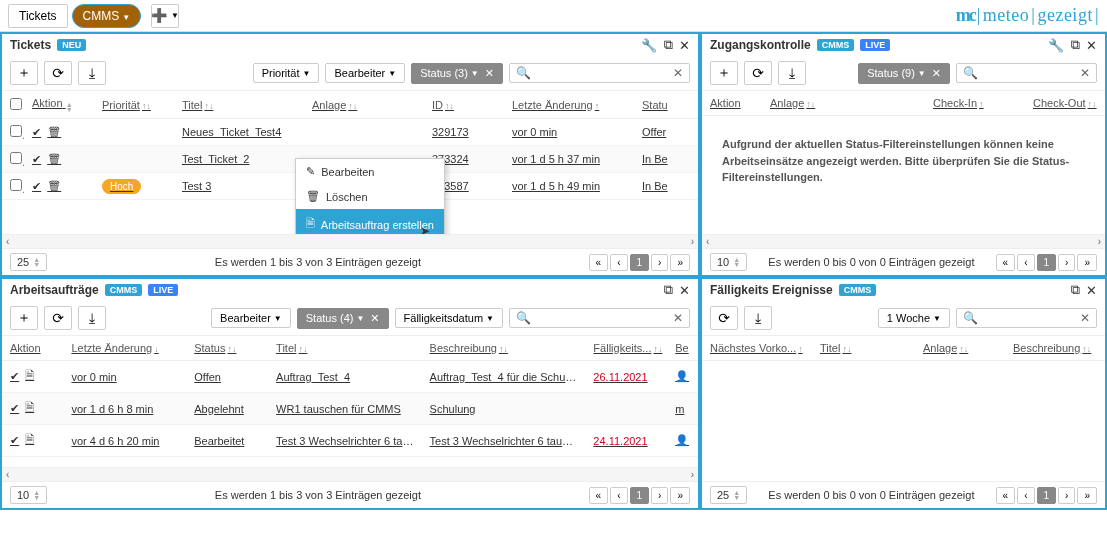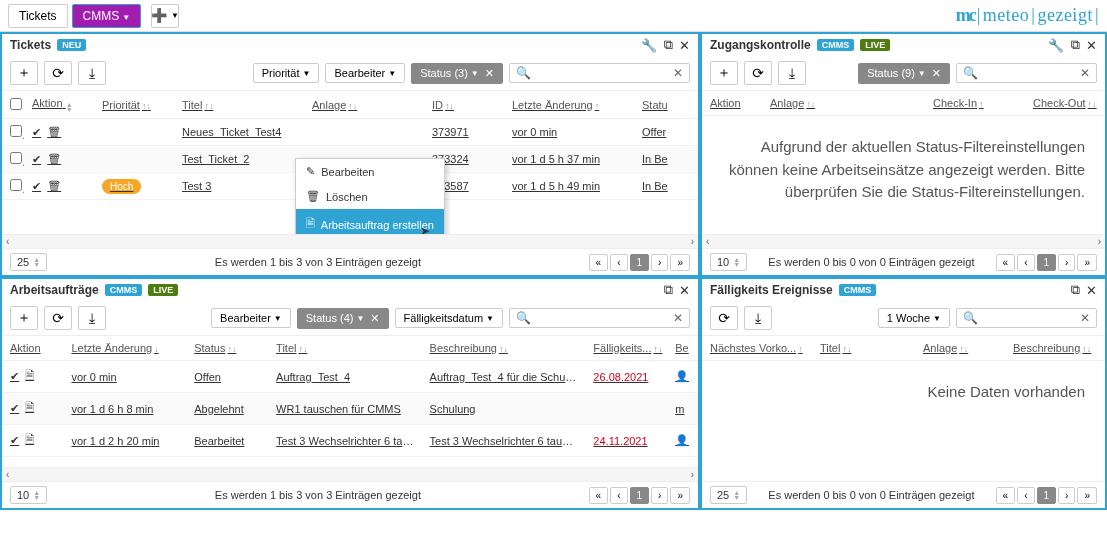--- a/index.html
+++ b/index.html
@@ -1,37 +1,37 @@
 <!DOCTYPE html>
 <html><head>
 <meta charset="utf-8">
 <style>
   * { box-sizing: border-box; margin: 0; padding: 0; }
   body { font-family: -apple-system, BlinkMacSystemFont, "Segoe UI", Arial, sans-serif; font-size: 12px; color: #333; background: #fff; width: 1107px; }
   
   .topbar { display: flex; align-items: center; justify-content: space-between; padding: 4px 8px; border-bottom: 1px solid #ddd; height: 32px; }
   .topbar-left { display: flex; align-items: center; gap: 4px; }
   .topbar-tab { padding: 4px 10px; border: 1px solid #ccc; background: #fff; cursor: pointer; font-size: 12px; border-radius: 2px; }
-  .topbar-tab.active { background: #a21caf; color: #fff; border-color: #2fa3d4; }
+  .topbar-tab.active { background: #a16207; color: #fff; border-color: #2fa3d4; border-radius: 12px; }
   .topbar-icon-btn { width: 28px; height: 24px; border: 1px solid #ccc; background: #fff; display: flex; align-items: center; justify-content: center; cursor: pointer; border-radius: 2px; margin-left: 6px; }
   .caret { font-size: 8px; margin-left: 3px; }
   .brand { font-family: Georgia, serif; font-size: 18px; color: #2fa3d4; display: flex; align-items: center; gap: 2px; letter-spacing: 0.5px; margin-left: 8px; }
   .brand .bar { color: #2fa3d4; }
   .brand .mc { font-weight: bold; letter-spacing: -2px; }
   
   .grid { display: grid; grid-template-columns: 700px 407px; grid-template-rows: 245px 233px; }
   
   .panel { border: 2px solid #2fa3d4; display: flex; flex-direction: column; overflow: hidden; position: relative; }
   .panel-header { display: flex; align-items: center; justify-content: space-between; padding: 3px 8px; font-size: 12px; }
   .panel-header-left { display: flex; align-items: center; gap: 6px; }
   .panel-title { font-weight: bold; }
   .badge { font-size: 9px; padding: 1px 5px; border-radius: 2px; color: #fff; font-weight: bold; }
   .badge-neu { background: #2fa3d4; }
   .badge-cmms { background: #2fa3d4; }
-  .badge-live { background: #4d7c0f; }
+  .badge-live { background: #3b82f6; }
   .panel-header-right { display: flex; align-items: center; gap: 6px; }
   .panel-icon-btn { cursor: pointer; font-size: 13px; color: #333; }
   
   .toolbar { display: flex; align-items: center; justify-content: space-between; padding: 5px 8px; border-bottom: 1px solid #eee; }
   .toolbar-left, .toolbar-right { display: flex; align-items: center; gap: 6px; }
   .tool-btn { width: 28px; height: 24px; border: 1px solid #ccc; border-radius: 2px; display: flex; align-items: center; justify-content: center; cursor: pointer; background: #fff; font-size: 14px; }
   .filter-btn { padding: 3px 8px; border: 1px solid #ccc; background: #fff; font-size: 11px; cursor: pointer; border-radius: 2px; display: inline-flex; align-items: center; }
   .filter-btn.active { background: #888; color: #fff; border-color: #888; }
   .filter-close { margin-left: 6px; cursor: pointer; }
   .search-wrap { display: flex; align-items: center; border: 1px solid #ccc; border-radius: 2px; }
@@ -54,21 +54,21 @@
   .hscroll { height: 14px; background: #f5f5f5; display: flex; align-items: center; justify-content: space-between; padding: 0 4px; border-top: 1px solid #eee; }
   .hscroll-btn { font-size: 10px; color: #666; cursor: pointer; }
   
   .pager { display: flex; align-items: center; justify-content: space-between; padding: 4px 8px; font-size: 11px; border-top: 1px solid #eee; }
   .pager-size { border: 1px solid #ccc; padding: 2px 6px; border-radius: 2px; display: flex; align-items: center; gap: 4px; }
   .pager-info { color: #333; }
   .pager-nav { display: flex; gap: 2px; align-items: center; }
   .pager-nav-btn { border: 1px solid #ccc; padding: 2px 6px; font-size: 10px; cursor: pointer; border-radius: 2px; background: #fff; }
   .pager-nav-btn.current { background: #888; color: #fff; border-color: #888; }
   
-  .empty-msg { padding: 20px; text-align: right; color: #555; font-size: 15px; line-height: 1.5; }
+  .empty-msg { padding: 20px; text-align: left; color: #555; font-size: 11px; line-height: 1.5; font-weight: bold; }
   
   .context-menu { position: absolute; background: #fff; border: 1px solid #ccc; box-shadow: 2px 2px 6px rgba(0,0,0,0.2); z-index: 100; min-width: 140px; }
   .context-item { padding: 6px 10px; font-size: 11px; display: flex; align-items: center; gap: 6px; cursor: pointer; }
   .context-item.highlight { background: #2fa3d4; color: #fff; }
   .cursor-img { position: absolute; font-size: 12px; z-index: 101; }
 
   .updown { display: inline-flex; flex-direction: column; font-size: 7px; line-height: 5px; color: #aaa; }
 </style>
 </head>
 <body>
@@ -165,21 +165,21 @@
             <td><input type="checkbox" class="checkbox" style=""></td>
             <td>
                 <div class="row-icons">
                   <span>✔</span>
                   <span>🗑</span>
                 </div>
               </td>
             <td></td>
             <td>Neues_Ticket_Test4</td>
             <td></td>
-            <td>373971</td>
+            <td>329173</td>
             <td>vor 0 min</td>
             <td>Offer</td>
           </tr>
           <tr style="background:#fafafa">
             <td><input type="checkbox" class="checkbox" style=""></td>
             <td>
                 <div class="row-icons">
                   <span>✔</span>
                   <span>🗑</span>
                 </div>
@@ -388,21 +388,21 @@
             <td>
                 <div class="row-icons">
                   <span>✔</span>
                   <span>🗎</span>
                 </div>
               </td>
             <td>vor 0 min</td>
             <td>Offen</td>
             <td>Auftrag_Test_4</td>
             <td>Auftrag_Test_4 für die Schulu...</td>
-            <td class="due-red">26.08.2021</td>
+            <td class="due-red">26.11.2021</td>
             <td><span class="assignee-icon">👤</span></td>
           </tr>
           <tr style="background:#fafafa">
             <td>
                 <div class="row-icons">
                   <span>✔</span>
                   <span>🗎</span>
                 </div>
               </td>
             <td>vor 1 d 6 h 8 min</td>
@@ -412,21 +412,21 @@
             <td></td>
             <td><span>m</span></td>
           </tr>
           <tr>
             <td>
                 <div class="row-icons">
                   <span>✔</span>
                   <span>🗎</span>
                 </div>
               </td>
-            <td>vor 1 d 2 h 20 min</td>
+            <td>vor 4 d 6 h 20 min</td>
             <td>Bearbeitet</td>
             <td>Test 3 Wechselrichter 6 tausc...</td>
             <td>Test 3 Wechselrichter 6 tausc...</td>
             <td class="due-red">24.11.2021</td>
             <td><span class="assignee-icon green">👤</span></td>
           </tr>
         </tbody>
       </table>
     </div>
     <div class="hscroll">
@@ -490,21 +490,20 @@
           </colgroup>
         <thead>
             <tr>
           <th><span>Nächstes Vorko...</span><span class="sort-indicator">↑</span></th>
           <th><span>Titel</span><span class="sort-indicator">↑↓</span></th>
           <th><span>Anlage</span><span class="sort-indicator">↑↓</span></th>
           <th><span>Beschreibung</span><span class="sort-indicator">↑↓</span></th>
         </tr>
           </thead>
       </table>
-      <div class="empty-msg">Keine Daten vorhanden</div>
     </div>
     <div class="pager">
       <div class="pager-size">
           <span>25</span>
           <span class="updown">
             <span>▲</span>
             <span>▼</span>
           </span>
         </div>
       <div class="pager-info">Es werden 0 bis 0 von 0 Einträgen gezeigt</div>

